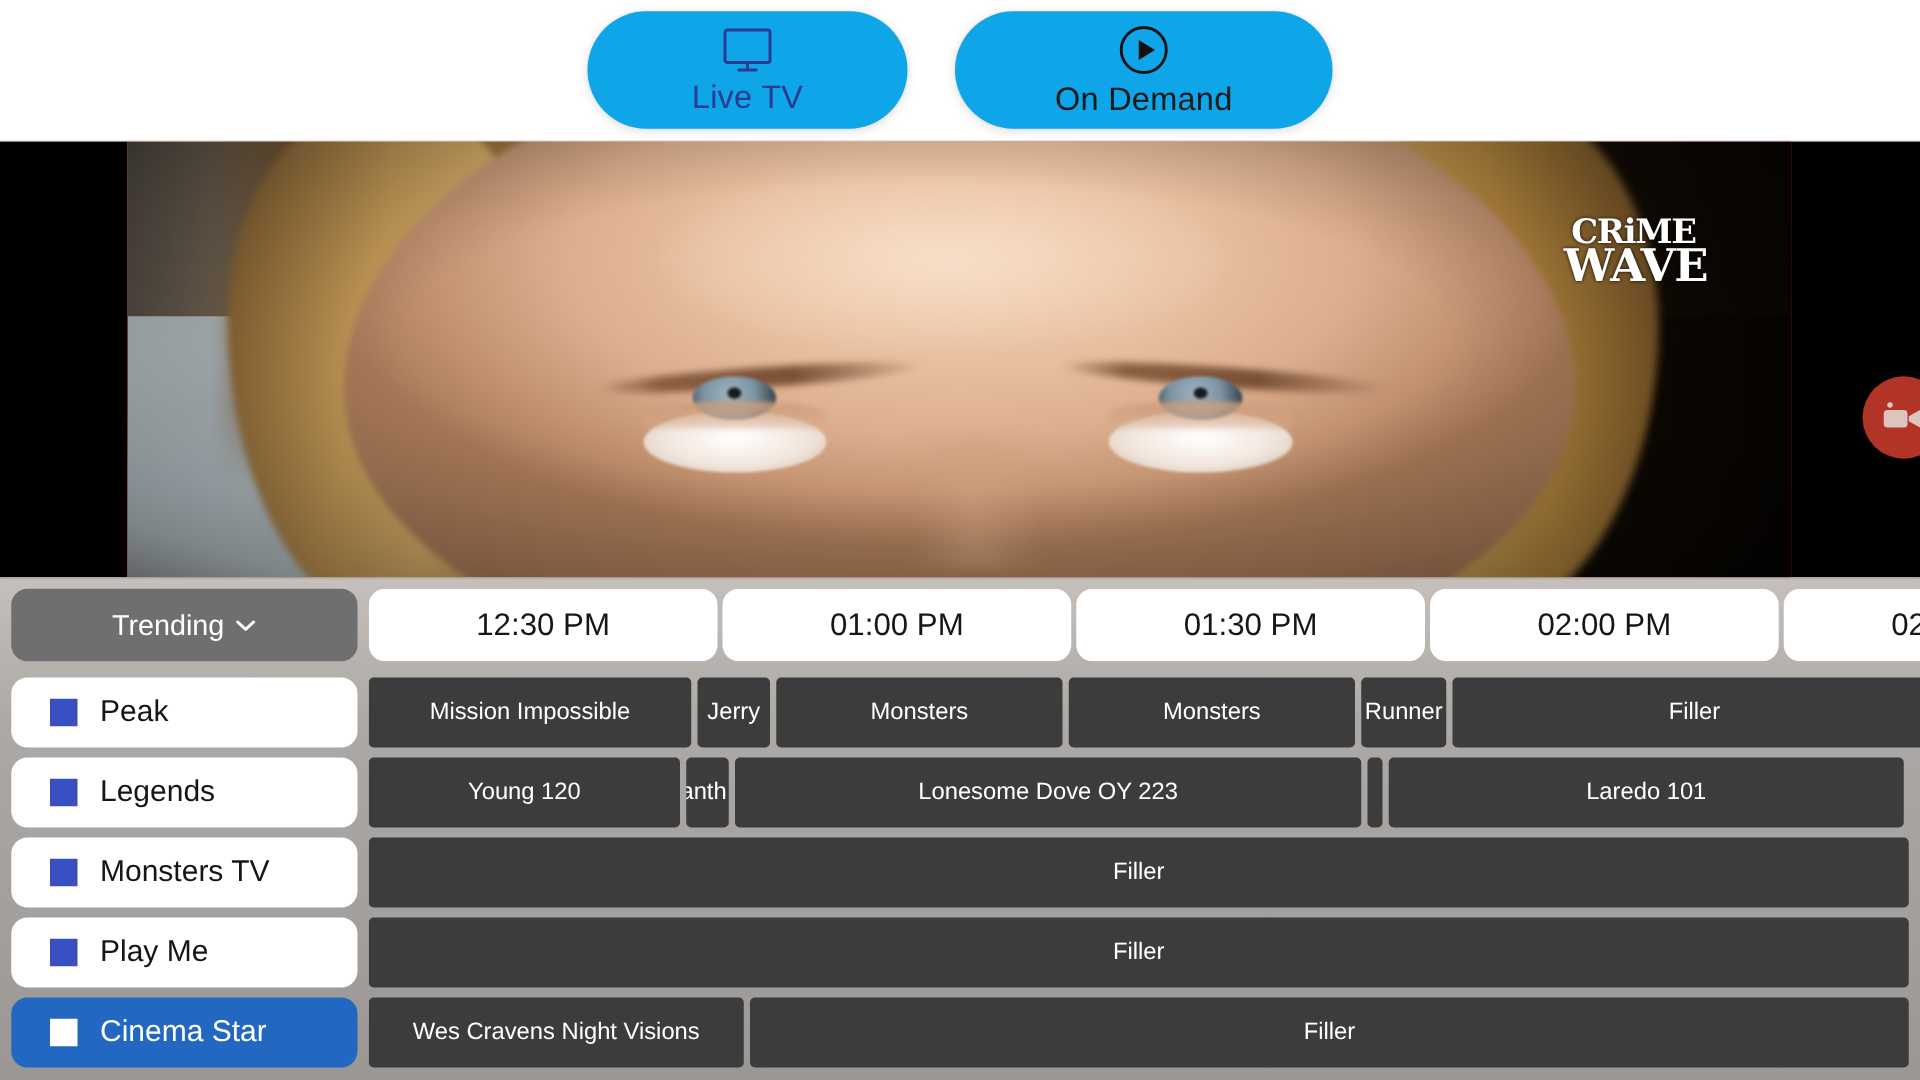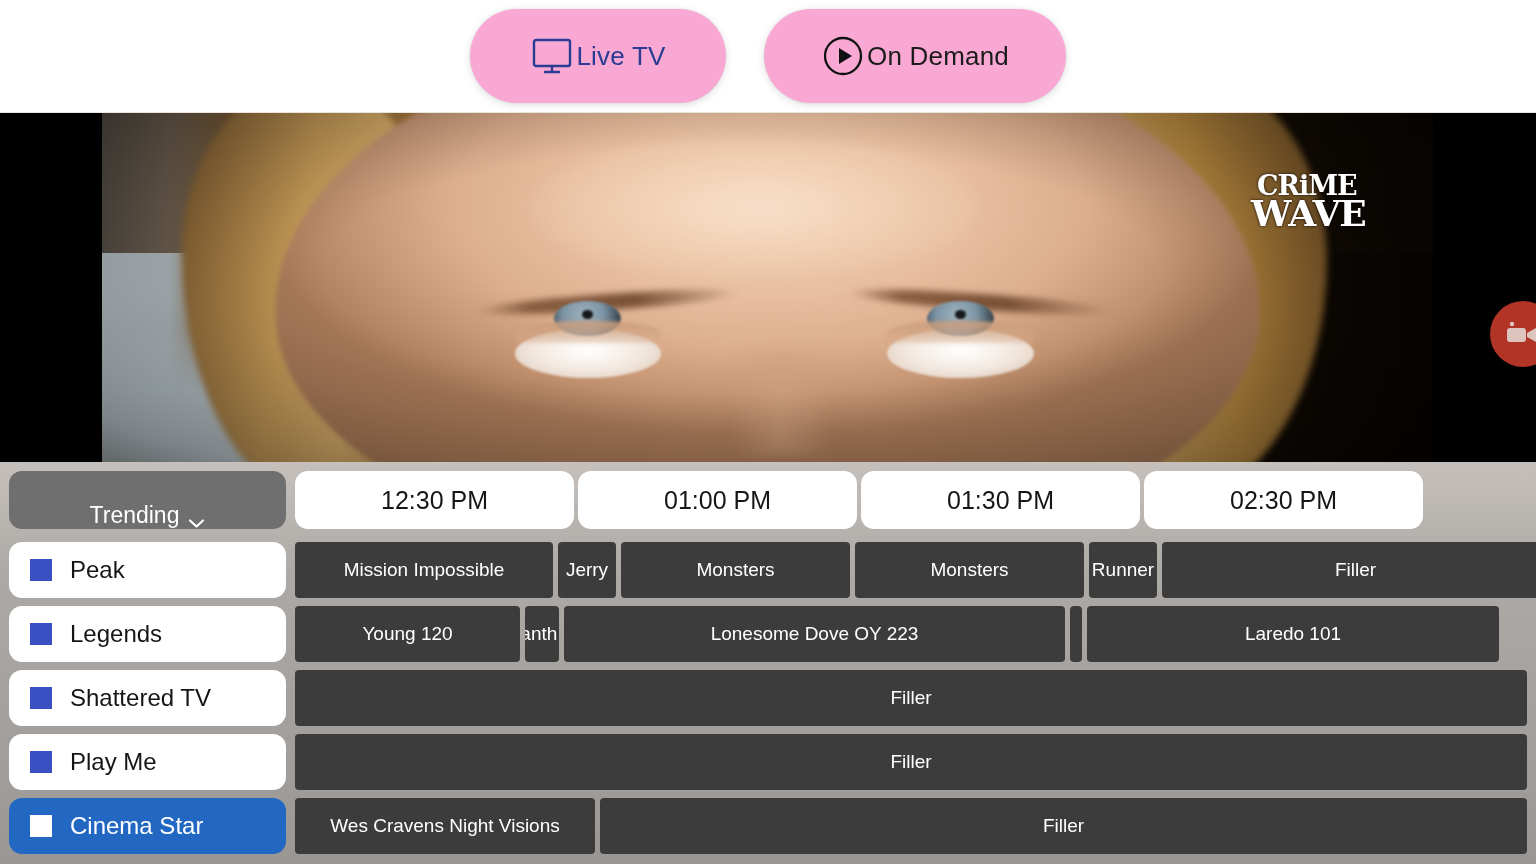--- a/index.html
+++ b/index.html
@@ -35,23 +35,24 @@
   }
 
   .nav-pill {
     display: flex;
     align-items: center;
     justify-content: center;
     gap: 2px;
     height: 94px;
     padding: 0 46px;
     border-radius: 48px;
-    background: #f9a8d4;
+    background: #0ea5e9;
     box-shadow: 0 2px 9px rgba(0,0,0,0.13), 0 0 2px rgba(0,0,0,0.10);
     cursor: pointer;
+    flex-direction: column;
   }
   .nav-pill.live { min-width: 256px; }
   .nav-pill.ondemand { min-width: 302px; }
 
   .nav-label {
     font-size: 26px;
     letter-spacing: 0.2px;
     white-space: nowrap;
   }
   .nav-pill.live .nav-label { color: #2a3b92; }
@@ -243,21 +244,21 @@
   }
 
   .trending-btn {
     margin-left: 9px;
     width: 277px;
     height: 58px;
     border-radius: 13px;
     background: #6f6f6f;
     color: #ffffff;
     display: flex;
-    align-items: flex-end;
+    align-items: center;
     justify-content: center;
     gap: 9px;
     font-size: 23px;
     cursor: pointer;
     flex: 0 0 auto;
   }
   .chev { width: 17px; height: 11px; display: block; }
 
   .time-track {
     margin-left: 9px;
@@ -295,21 +296,21 @@
   .chan {
     margin-left: 9px;
     width: 277px;
     height: 56px;
     margin-top: 4px;
     border-radius: 13px;
     background: #ffffff;
     display: flex;
     align-items: center;
     gap: 18px;
-    padding-left: 21px;
+    padding-left: 31px;
     cursor: pointer;
     flex: 0 0 auto;
   }
   .chan.selected { background: #2268c2; }
   .chan-dot {
     width: 22px; height: 22px;
     background: #3a4fc2;
     flex: 0 0 auto;
   }
   .chan.selected .chan-dot { background: #ffffff; }
@@ -422,20 +423,21 @@
       <div class="trending-btn">
         <span>Trending</span>
         <svg class="chev" viewBox="0 0 17 11" fill="none" stroke="#ffffff" stroke-width="2.2" stroke-linecap="round" stroke-linejoin="round">
           <path d="M2 2.5 L8.5 8.5 L15 2.5"></path>
         </svg>
       </div>
       <div class="time-track" id="time-track">
           <div class="time-pill">12:30 PM</div>
           <div class="time-pill">01:00 PM</div>
           <div class="time-pill">01:30 PM</div>
+          <div class="time-pill">02:00 PM</div>
           <div class="time-pill">02:30 PM</div>
         </div>
     </div>
 
     <div class="rows" id="rows">
         <div class="row">
           <div class="chan">
             <span class="chan-dot"></span>
             <span class="chan-name">Peak</span>
           </div>
@@ -447,31 +449,31 @@
             <div class="prog" style="width: 68px;">Runner</div>
             <div class="prog" style="width: 387px;">Filler</div>
           </div>
         </div>
         <div class="row">
           <div class="chan">
             <span class="chan-dot"></span>
             <span class="chan-name">Legends</span>
           </div>
           <div class="progs">
-            <div class="prog" style="width: 225px;">Young 120</div>
+            <div class="prog" style="width: 249px;">Young 120</div>
             <div class="prog" style="width: 34px;">Panth…</div>
             <div class="prog" style="width: 501px;">Lonesome Dove OY 223</div>
             <div class="prog" style="width: 8px;"></div>
             <div class="prog" style="width: 412px;">Laredo 101</div>
           </div>
         </div>
         <div class="row">
           <div class="chan">
             <span class="chan-dot"></span>
-            <span class="chan-name">Shattered TV</span>
+            <span class="chan-name">Monsters TV</span>
           </div>
           <div class="progs">
             <div class="prog" style="width: 1232px;">Filler</div>
           </div>
         </div>
         <div class="row">
           <div class="chan">
             <span class="chan-dot"></span>
             <span class="chan-name">Play Me</span>
           </div>

